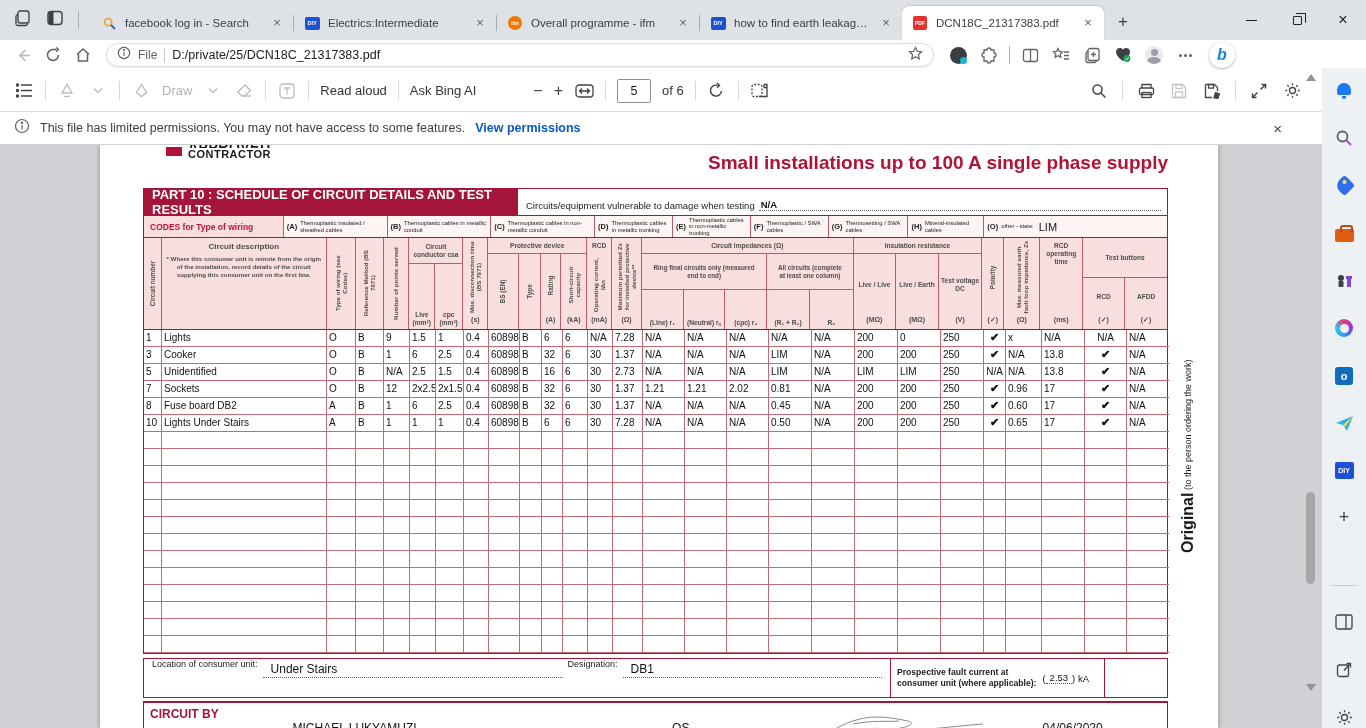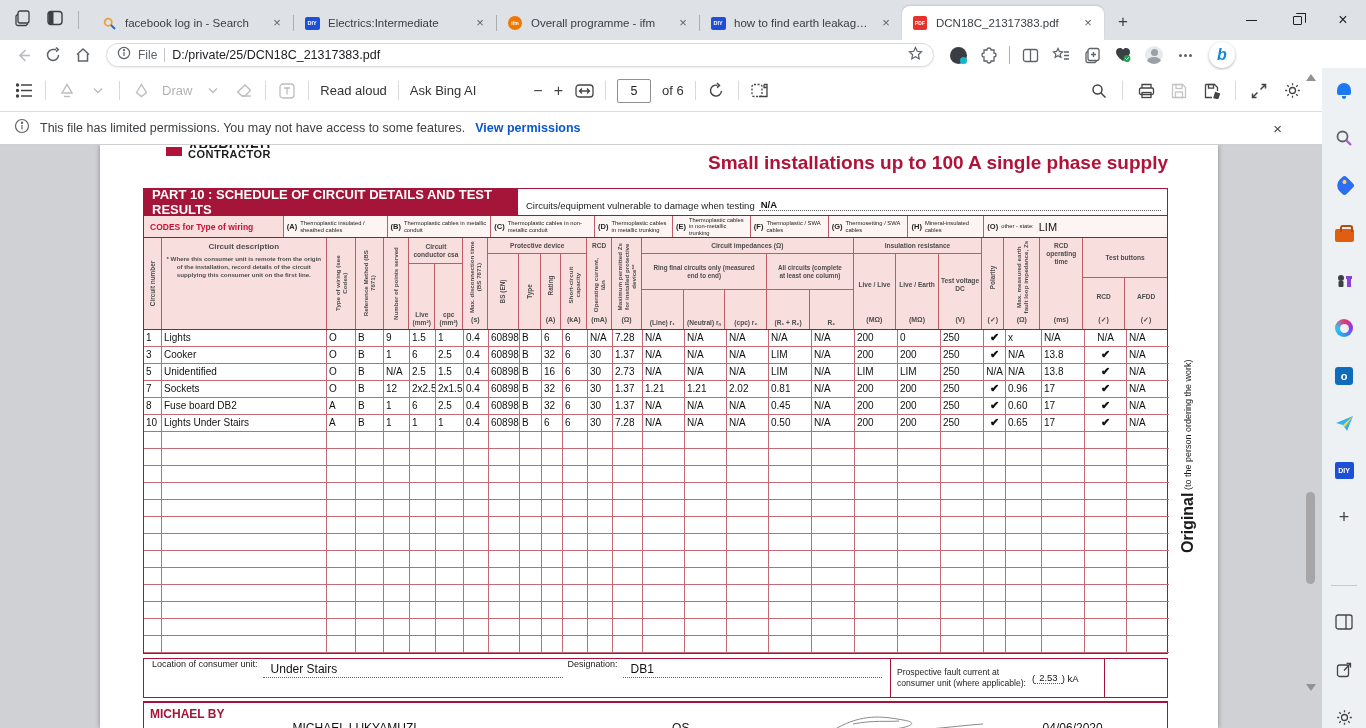--- a/index.html
+++ b/index.html
@@ -149,21 +149,21 @@
   .gcell:last-child { border-right:none; }
   .gcell:nth-child(23),.gcell:nth-child(26) { text-align:center; padding-left:0; }
   .gcell.chk { font-size:11px; font-weight:bold; }
 
   .foot-box { display:flex; height:40px; border:1px solid #a41539; margin-top:4px; }
   .foot-left { flex:1; display:flex; align-items:flex-start; padding:0 8px 6px 8px; gap:5px; }
   .flabel { font-size:9px; color:#222; white-space:nowrap; }
   .fval-leader { border-bottom:1px dotted #666; display:inline-block; }
   .fval { font-size:12px; color:#111; padding-left:8px; }
   .foot-pfc { width:215px; border-left:1px solid #a41539; border-right:1px solid #a41539; display:flex; align-items:center; gap:6px; padding:0 6px; }
-  .pfc-label { font-size:8.6px; font-weight:normal; color:#222; line-height:1.3; }
+  .pfc-label { font-size:8.6px; font-weight:bold; color:#222; line-height:1.3; }
   .pfc-value { font-size:9.5px; color:#111; white-space:nowrap; }
   .pfc-num { border-bottom:1px dotted #555; padding:0 4px; position:relative; top:-1px; }
   .foot-tail { width:62px; }
 
   .tested-box { border:1px solid #a41539; border-top:2px solid #a41539; margin-top:3px; height:42px; position:relative; }
   .tb-heading { position:absolute; left:6px; top:4px; font-size:12px; font-weight:bold; color:#a41539; }
   .tb-row { position:absolute; left:70px; right:8px; bottom:5px; display:flex; align-items:flex-end; gap:5px; }
   .sig-area { width:170px; border-bottom:1px dotted #666; position:relative; height:14px; }
   .sig-area svg { position:absolute; left:0; bottom:0; }
 
@@ -1243,21 +1243,21 @@
             <span class="fval-leader" style="flex:1"><span class="fval">DB1</span></span>
           </div>
           <div class="foot-pfc">
             <div class="pfc-label"><span>Prospective fault current at</span><br><span>consumer unit (where applicable):</span></div>
             <div class="pfc-value"><span>(</span><span class="pfc-num">2.53</span><span>) kA</span></div>
           </div>
           <div class="foot-tail"></div>
         </div>
 
         <div class="tested-box">
-          <div class="tb-heading">MICHAEL BY</div>
+          <div class="tb-heading">CIRCUIT BY</div>
           <div class="tb-row">
             <span class="flabel">Name (capitals):</span>
             <span class="fval-leader leader-name"><span class="fval">MICHAEL LUKYAMUZI</span></span>
             <span class="flabel">Position:</span>
             <span class="fval-leader leader-pos"><span class="fval">QS</span></span>
             <span class="flabel">Signature:</span>
             <span class="sig-area">
               <svg width="170" height="24" viewBox="0 0 170 24" fill="none" stroke="#8a8a8a" stroke-width="1">
                   <path d="M4 16 C 30 2, 48 4, 70 8 C 95 12, 60 20, 40 17 C 70 22, 120 14, 150 12 M 20 12 C 40 8, 55 10, 66 9"></path>
                 </svg>

